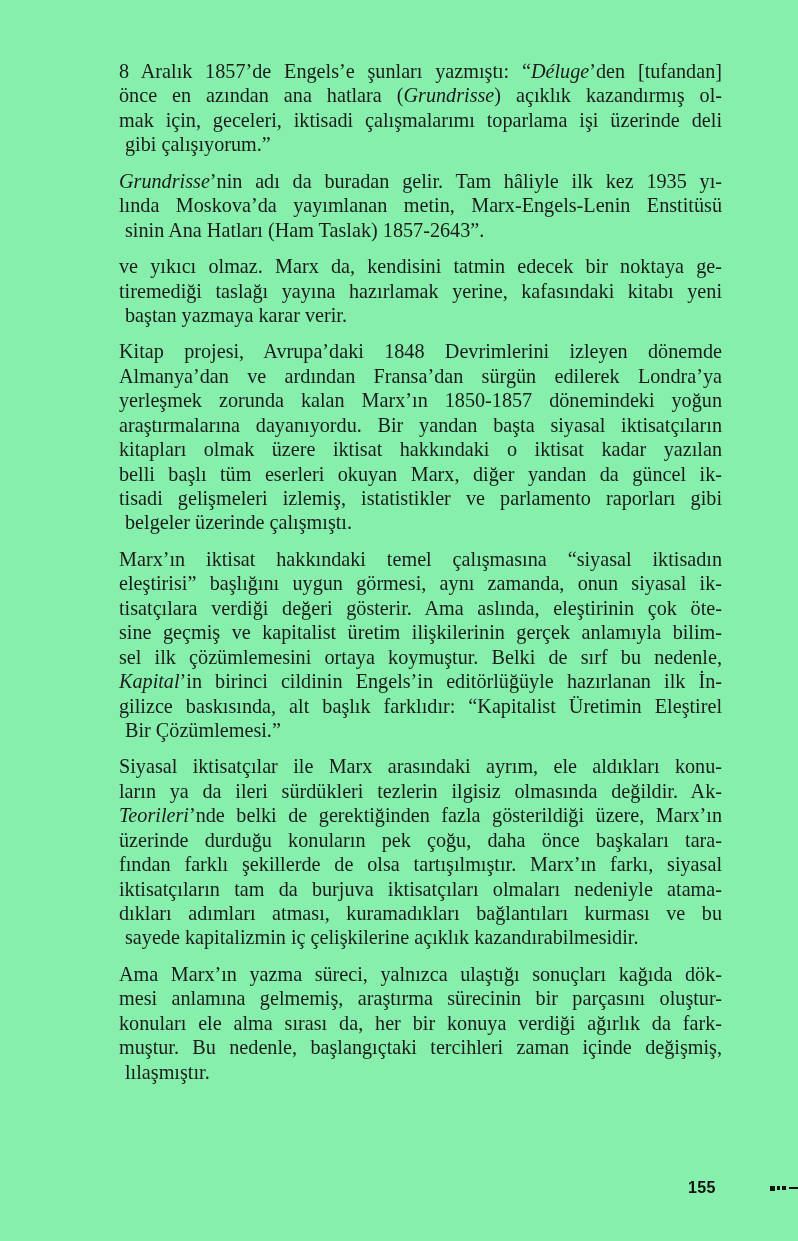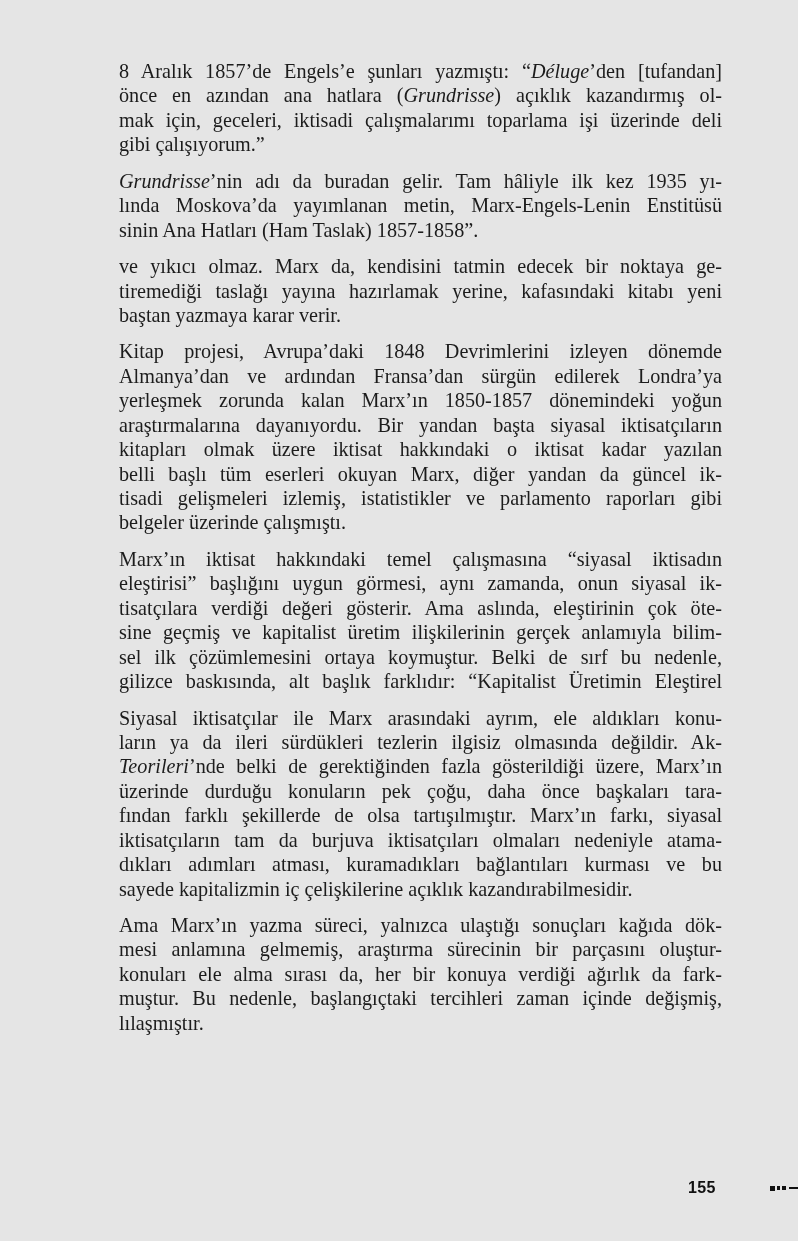--- a/index.html
+++ b/index.html
@@ -1,32 +1,32 @@
 <!DOCTYPE html>
 <html><head>
 <meta charset="utf-8">
 <style>
   html, body { margin: 0; padding: 0; background: #ffffff; }
   body { width: 798px; height: 1241px; position: relative; overflow: hidden; }
   .page {
     position: absolute; left: 0; top: 0; width: 798px; height: 1241px;
-    background: #e5e5e5;
+    background: #86efac;
   }
   .column {
     position: absolute; left: 119px; top: 59px; width: 603px;
     font-family: "Liberation Serif", "DejaVu Serif", serif;
     font-size: 20.2px; color: #1c1c1c;
   }
   .para { margin: 0 0 12px 0; }
   .line {
     display: block; height: 24.45px; line-height: 24.45px;
     white-space: nowrap; text-align: justify; text-align-last: justify;
     overflow: visible;
   }
-  .line.last { text-align: center; text-align-last: left; }
+  .line.last { text-align: center; text-align-last: left; margin-left: 6px; }
   .it { font-style: italic; }
   .footer {
     position: absolute; top: 1178px; left: 688px; height: 20px;
     display: flex; align-items: center; gap: 48px;
   }
   .pagenum {
     font-family: "Liberation Sans", "DejaVu Sans", sans-serif;
     font-weight: bold; font-size: 16px; color: #111; letter-spacing: 0.3px;
   }
   .orn { display: flex; align-items: center; margin-left: 6px; }
@@ -42,21 +42,21 @@
   <div class="column" id="text-column">
       <p class="para">
         <span class="line"><span>8 Aralık 1857’de Engels’e şunları yazmıştı: “</span><span class="it">Déluge</span><span>’den [tufandan]</span></span>
         <span class="line"><span>önce en azından ana hatlara (</span><span class="it">Grundrisse</span><span>) açıklık kazandırmış ol-</span></span>
         <span class="line"><span>mak için, geceleri, iktisadi çalışmalarımı toparlama işi üzerinde deli</span></span>
         <span class="line last"><span>gibi çalışıyorum.”</span></span>
       </p>
       <p class="para">
         <span class="line"><span class="it">Grundrisse</span><span>’nin adı da buradan gelir. Tam hâliyle ilk kez 1935 yı-</span></span>
         <span class="line"><span>lında Moskova’da yayımlanan metin, Marx-Engels-Lenin Enstitüsü</span></span>
-        <span class="line last"><span>sinin Ana Hatları (Ham Taslak) 1857-1858”.</span></span>
+        <span class="line last"><span>sinin Ana Hatları (Ham Taslak) 1857-2643”.</span></span>
       </p>
       <p class="para">
         <span class="line"><span>ve yıkıcı olmaz. Marx da, kendisini tatmin edecek bir noktaya ge-</span></span>
         <span class="line"><span>tiremediği taslağı yayına hazırlamak yerine, kafasındaki kitabı yeni</span></span>
         <span class="line last"><span>baştan yazmaya karar verir.</span></span>
       </p>
       <p class="para">
         <span class="line"><span>Kitap projesi, Avrupa’daki 1848 Devrimlerini izleyen dönemde</span></span>
         <span class="line"><span>Almanya’dan ve ardından Fransa’dan sürgün edilerek Londra’ya</span></span>
         <span class="line"><span>yerleşmek zorunda kalan Marx’ın 1850-1857 dönemindeki yoğun</span></span>
@@ -65,21 +65,23 @@
         <span class="line"><span>belli başlı tüm eserleri okuyan Marx, diğer yandan da güncel ik-</span></span>
         <span class="line"><span>tisadi gelişmeleri izlemiş, istatistikler ve parlamento raporları gibi</span></span>
         <span class="line last"><span>belgeler üzerinde çalışmıştı.</span></span>
       </p>
       <p class="para">
         <span class="line"><span>Marx’ın iktisat hakkındaki temel çalışmasına “siyasal iktisadın</span></span>
         <span class="line"><span>eleştirisi” başlığını uygun görmesi, aynı zamanda, onun siyasal ik-</span></span>
         <span class="line"><span>tisatçılara verdiği değeri gösterir. Ama aslında, eleştirinin çok öte-</span></span>
         <span class="line"><span>sine geçmiş ve kapitalist üretim ilişkilerinin gerçek anlamıyla bilim-</span></span>
         <span class="line"><span>sel ilk çözümlemesini ortaya koymuştur. Belki de sırf bu nedenle,</span></span>
+        <span class="line"><span class="it">Kapital</span><span>’in birinci cildinin Engels’in editörlüğüyle hazırlanan ilk İn-</span></span>
         <span class="line"><span>gilizce baskısında, alt başlık farklıdır: “Kapitalist Üretimin Eleştirel</span></span>
+        <span class="line last"><span>Bir Çözümlemesi.”</span></span>
       </p>
       <p class="para">
         <span class="line"><span>Siyasal iktisatçılar ile Marx arasındaki ayrım, ele aldıkları konu-</span></span>
         <span class="line"><span>ların ya da ileri sürdükleri tezlerin ilgisiz olmasında değildir. Ak-</span></span>
         <span class="line"><span class="it">Teorileri</span><span>’nde belki de gerektiğinden fazla gösterildiği üzere, Marx’ın</span></span>
         <span class="line"><span>üzerinde durduğu konuların pek çoğu, daha önce başkaları tara-</span></span>
         <span class="line"><span>fından farklı şekillerde de olsa tartışılmıştır. Marx’ın farkı, siyasal</span></span>
         <span class="line"><span>iktisatçıların tam da burjuva iktisatçıları olmaları nedeniyle atama-</span></span>
         <span class="line"><span>dıkları adımları atması, kuramadıkları bağlantıları kurması ve bu</span></span>
         <span class="line last"><span>sayede kapitalizmin iç çelişkilerine açıklık kazandırabilmesidir.</span></span>

